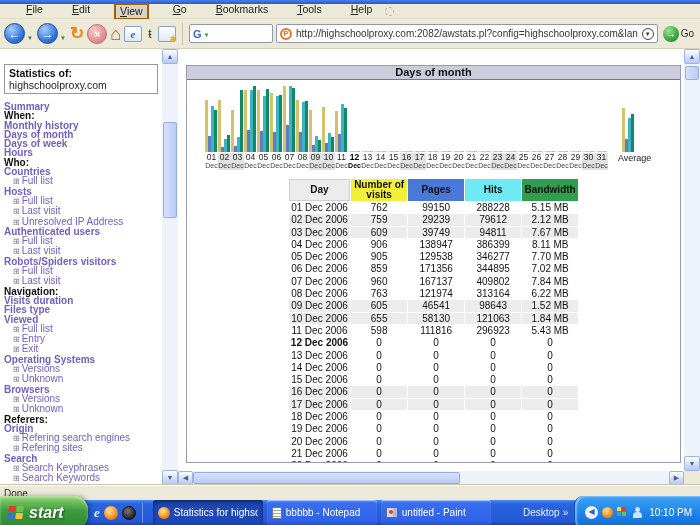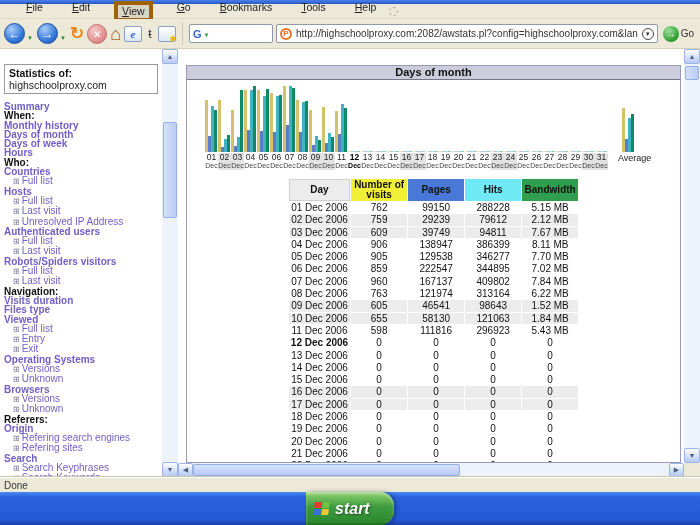--- a/index.html
+++ b/index.html
@@ -4,21 +4,21 @@
 <style>
   * { margin:0; padding:0; box-sizing:border-box; }
   html,body { width:700px; height:525px; overflow:hidden; }
   body { font-family:"Liberation Sans", sans-serif; background:#fff; position:relative; }
   .window { width:700px; height:525px; display:flex; flex-direction:column; }
 
   
   .titlebar { height:4px; background:linear-gradient(#4a80e8,#2858c8); }
   .menubar { height:15px; background:#ece9d8; display:flex; align-items:center; padding-left:4px; gap:2px; border-bottom:1px solid #e0dcc8; }
   .menu-item { font-size:10.5px; color:#222; padding:0 5px; line-height:13px;margin-left:17px; }
-  .menu-item.active { background:#d8d4c6; border:4px solid #a16207; padding:0 4px; }
+  .menu-item.active { background:#d8d4c6; border:2px solid #a16207; padding:0 4px; }
   .throbber { width:9px; height:9px; border:1px dashed #b3b09e; border-radius:50%; margin-left:6px; }
 
   .toolbar { height:30px; background:#ece9d8; display:flex; align-items:center; padding:0 4px; gap:3px; border-bottom:1px solid #d4d0bc; }
   .nav-circle { width:21px; height:21px; border-radius:50%; color:#fff; font-weight:bold; font-size:12px;
     background:radial-gradient(circle at 35% 28%, #a8cdf8, #2e74d8 65%, #1c54a8); border:1px solid #1a4d9e;
     display:flex; align-items:center; justify-content:center; flex:none; }
   .dd-caret { color:#2e8a2e; font-size:6px; margin:8px 1px 0 -1px; }
   .tb-glyph { font-size:17px; line-height:20px; flex:none; }
   .reload-glyph { color:#e8881e; font-weight:bold; }
   .stop-circle { width:20px; height:20px; border-radius:50%; background:radial-gradient(circle at 35% 30%, #f6c9c9, #e08a8a 70%, #c96a6a); border:1px solid #c07070; color:#fff; font-weight:bold; font-size:11px; display:flex; align-items:center; justify-content:center; flex:none; }
@@ -94,21 +94,21 @@
   .statusbar { height:15px; background:#ece9d8; border-top:1px solid #fff; box-shadow:0 -1px 0 #c8c4b0; display:flex; align-items:center; padding:0 4px; font-size:10px; color:#333; }
   .status-right { margin-left:auto; display:flex; align-items:center; gap:4px; }
   .mini-ff { width:11px; height:11px; border-radius:50%; background:radial-gradient(circle at 40% 35%, #ffd27a 15%, #f08a1d 60%, #c9640f); flex:none; }
   .mini-chart { width:10px; height:10px; background:linear-gradient(90deg,#7aa0e0 33%,#5580d0 33% 66%,#9ab8ec 66%); border:1px solid #8aa; flex:none; }
   .at-icon { width:11px; height:11px; border-radius:50%; border:1px solid #555; font-size:8px; line-height:9px; text-align:center; color:#333; flex:none; }
   .pr-box { border:1px solid #aaa; background:#fff; padding:0 3px; font-size:8px; font-style:italic; color:#333; line-height:11px; }
   .pr-box .pr-bar { height:3px; width:26px; background:linear-gradient(90deg,#4caf50 40%,#e8e8e8 40%); margin:0 0 1px 0; }
   .vdiv { width:1px; height:11px; background:#c0bca8; }
 
   
-  .taskbar { height:33px; background:linear-gradient(#4a8cf4,#2a64e0 15%,#2458d4 85%,#1a3fa8); display:flex; align-items:center;flex-direction:column; }
+  .taskbar { height:25px; background:linear-gradient(#4a8cf4,#2a64e0 15%,#2458d4 85%,#1a3fa8); display:flex; align-items:center; }
   .start-btn { height:33px; width:88px; background:linear-gradient(#8fd46f,#3f9b3f 45%,#2e8a2e 90%,#1e6a1e); border-radius:0 14px 14px 0; display:flex; align-items:center; gap:5px; padding-left:8px; box-shadow:inset 0 2px 3px rgba(255,255,255,.4), 2px 0 4px rgba(0,0,0,.35); flex:none; }
   .start-label { color:#fff; font-weight:bold; font-style:italic; font-size:16px; text-shadow:1px 1px 2px rgba(0,0,0,.5); }
   .win-flag { width:16px; height:14px; display:grid; grid-template-columns:7px 7px; grid-template-rows:6px 6px; gap:1px; transform:skewX(-8deg); }
   .win-flag i { border-radius:1px; }
   .win-flag i:nth-child(1){background:#e23a2e;} .win-flag i:nth-child(2){background:#6fc242;}
   .win-flag i:nth-child(3){background:#3a6fe2;} .win-flag i:nth-child(4){background:#f2c23a;}
   .quick-launch { display:flex; align-items:center; gap:4px; padding:0 6px; flex:none; }
   .ql-ie { color:#dcebff; font-style:italic; font-weight:bold; font-size:13px; font-family:"Liberation Serif",serif; }
   .ql-ff { width:14px; height:14px; border-radius:50%; background:radial-gradient(circle at 40% 35%, #ffd27a 15%, #f08a1d 60%, #c9640f); }
   .ql-media { width:14px; height:14px; border-radius:50%; background:radial-gradient(circle at 40% 35%, #777, #222 70%); border:1px solid #111; }
@@ -614,21 +614,21 @@
                   <tr>
                     <td>05 Dec 2006</td>
                     <td>905</td>
                     <td>129538</td>
                     <td>346277</td>
                     <td>7.70 MB</td>
                   </tr>
                   <tr>
                     <td>06 Dec 2006</td>
                     <td>859</td>
-                    <td>222547</td>
+                    <td>171356</td>
                     <td>344895</td>
                     <td>7.02 MB</td>
                   </tr>
                   <tr>
                     <td>07 Dec 2006</td>
                     <td>960</td>
                     <td>167137</td>
                     <td>409802</td>
                     <td>7.84 MB</td>
                   </tr>

